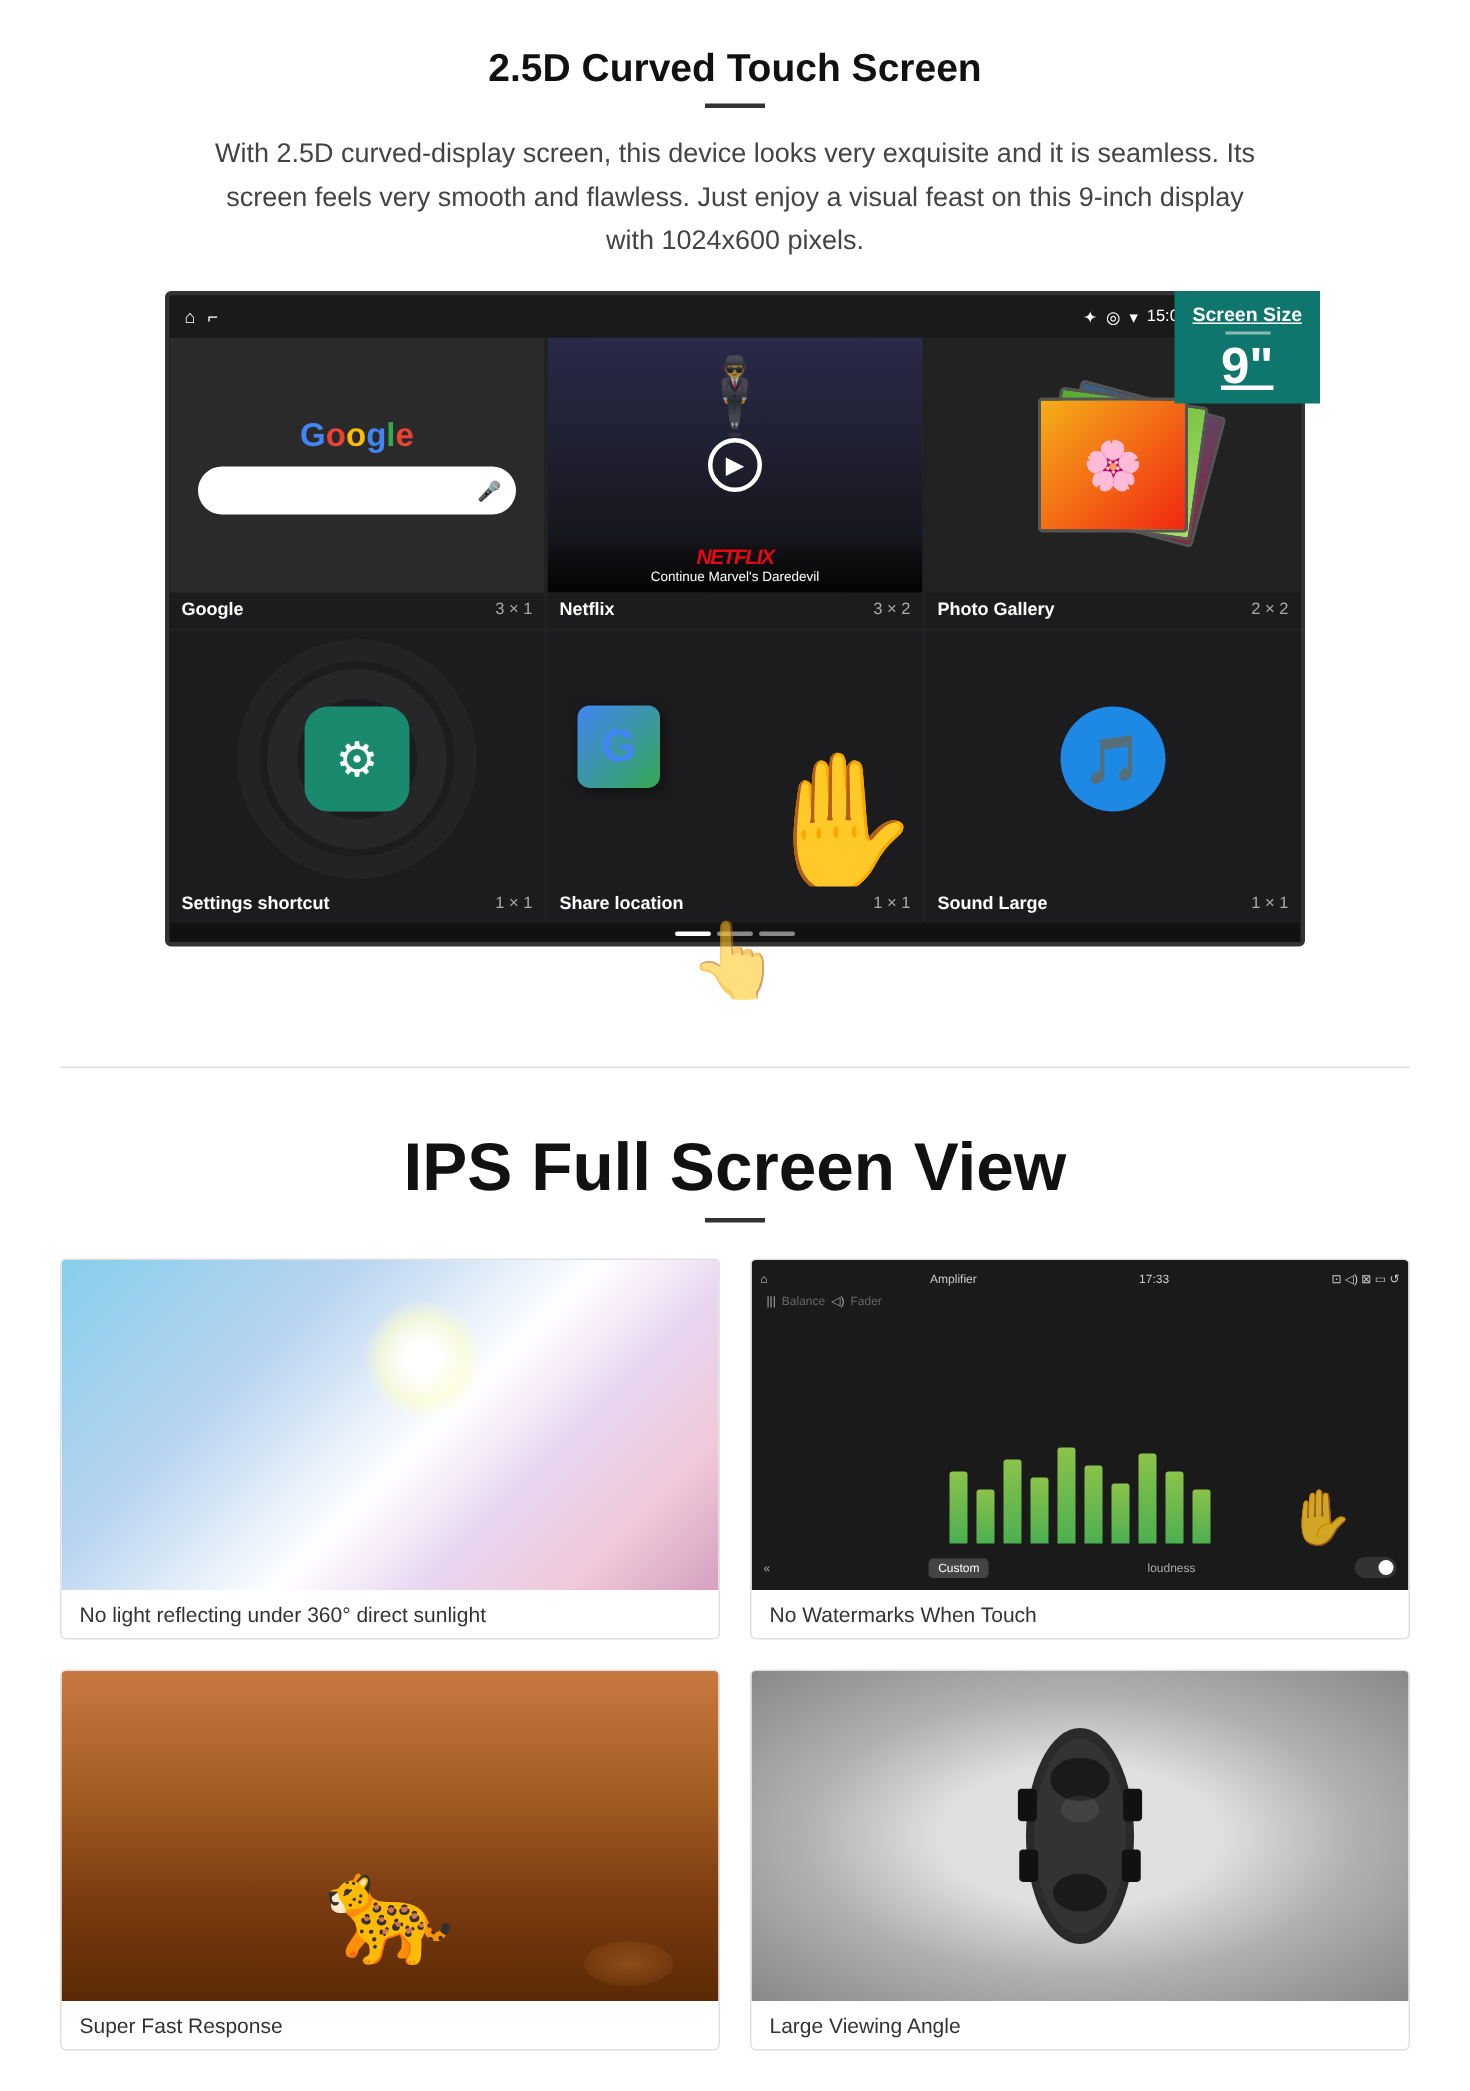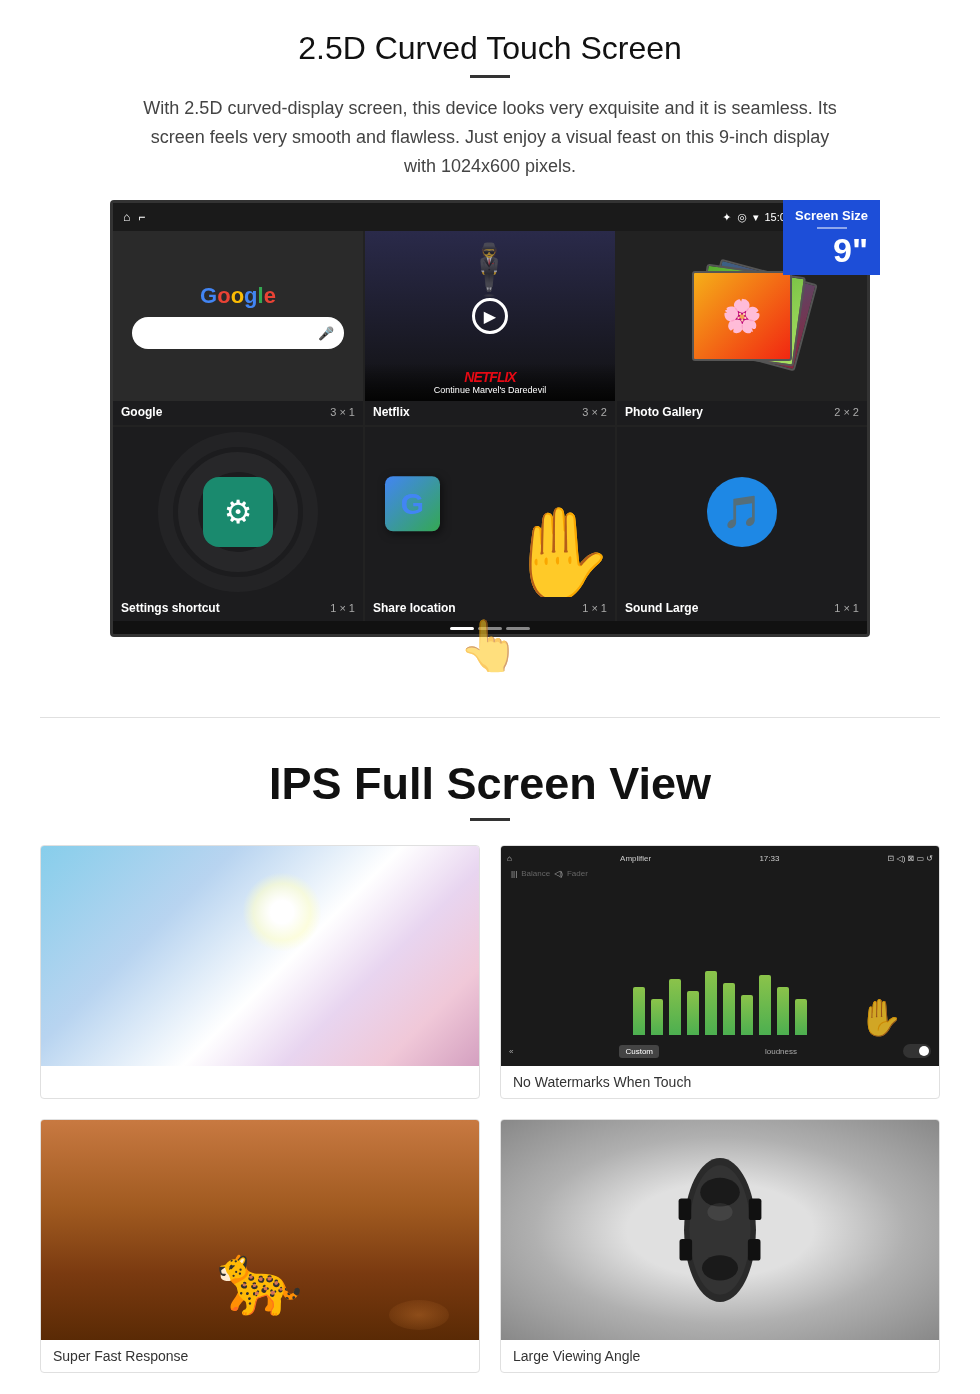--- a/index.html
+++ b/index.html
@@ -10,22 +10,22 @@
       min-height: 1394px;
       overflow-x: hidden;
     }
 
     
     .section1 {
       padding: 30px 60px 10px;
       text-align: center;
     }
     .main-title {
-      font-size: 32px;
-      font-weight: 400;
+      font-size: 26px;
+      font-weight: 700;
       color: #111;
       margin-bottom: 8px;
     }
     .title-underline {
       width: 40px;
       height: 3px;
       background: #333;
       margin: 0 auto 16px;
     }
     .section-desc {
@@ -40,28 +40,29 @@
     .screen-wrapper {
       position: relative;
       display: inline-block;
       width: 760px;
       margin: 0 auto;
     }
     .screen-badge {
       position: absolute;
       top: 0;
       right: -10px;
-      background: #1d4ed8;
+      background: #0f766e;
       color: #fff;
       font-size: 13px;
       font-weight: bold;
       padding: 8px 12px;
-      text-align: right;
+      text-align: center;
       z-index: 10;
       min-width: 90px;
+      text-decoration: underline;
     }
     .screen-badge .badge-line {
       width: 30px;
       height: 2px;
       background: rgba(255,255,255,0.5);
       margin: 4px auto;
     }
     .screen-badge .badge-size {
       font-size: 34px;
       font-weight: 900;
@@ -559,20 +560,21 @@
   <h2 class="section2-title">IPS Full Screen View</h2>
   <div class="title-underline"></div>
 
   <div class="image-grid">
 
     <div class="image-card">
       <div class="image-placeholder img-sunlight">
 
         <div style="position:absolute; top:30%; left:55%; transform:translate(-50%,-50%); width:80px; height:80px; background: radial-gradient(circle, #ffffff 20%, rgba(255,255,200,0.6) 50%, transparent 70%);"></div>
       </div>
+      <div class="image-caption">No light reflecting under 360° direct sunlight</div>
     </div>
 
     <div class="image-card">
       <div class="image-placeholder img-amplifier">
         <div class="amp-mockup">
           <div class="amp-status-bar">
             <span>⌂</span>
             <span>Amplifier</span>
             <span>17:33</span>
             <span>⊡ ◁) ⊠ ▭ ↺</span>

